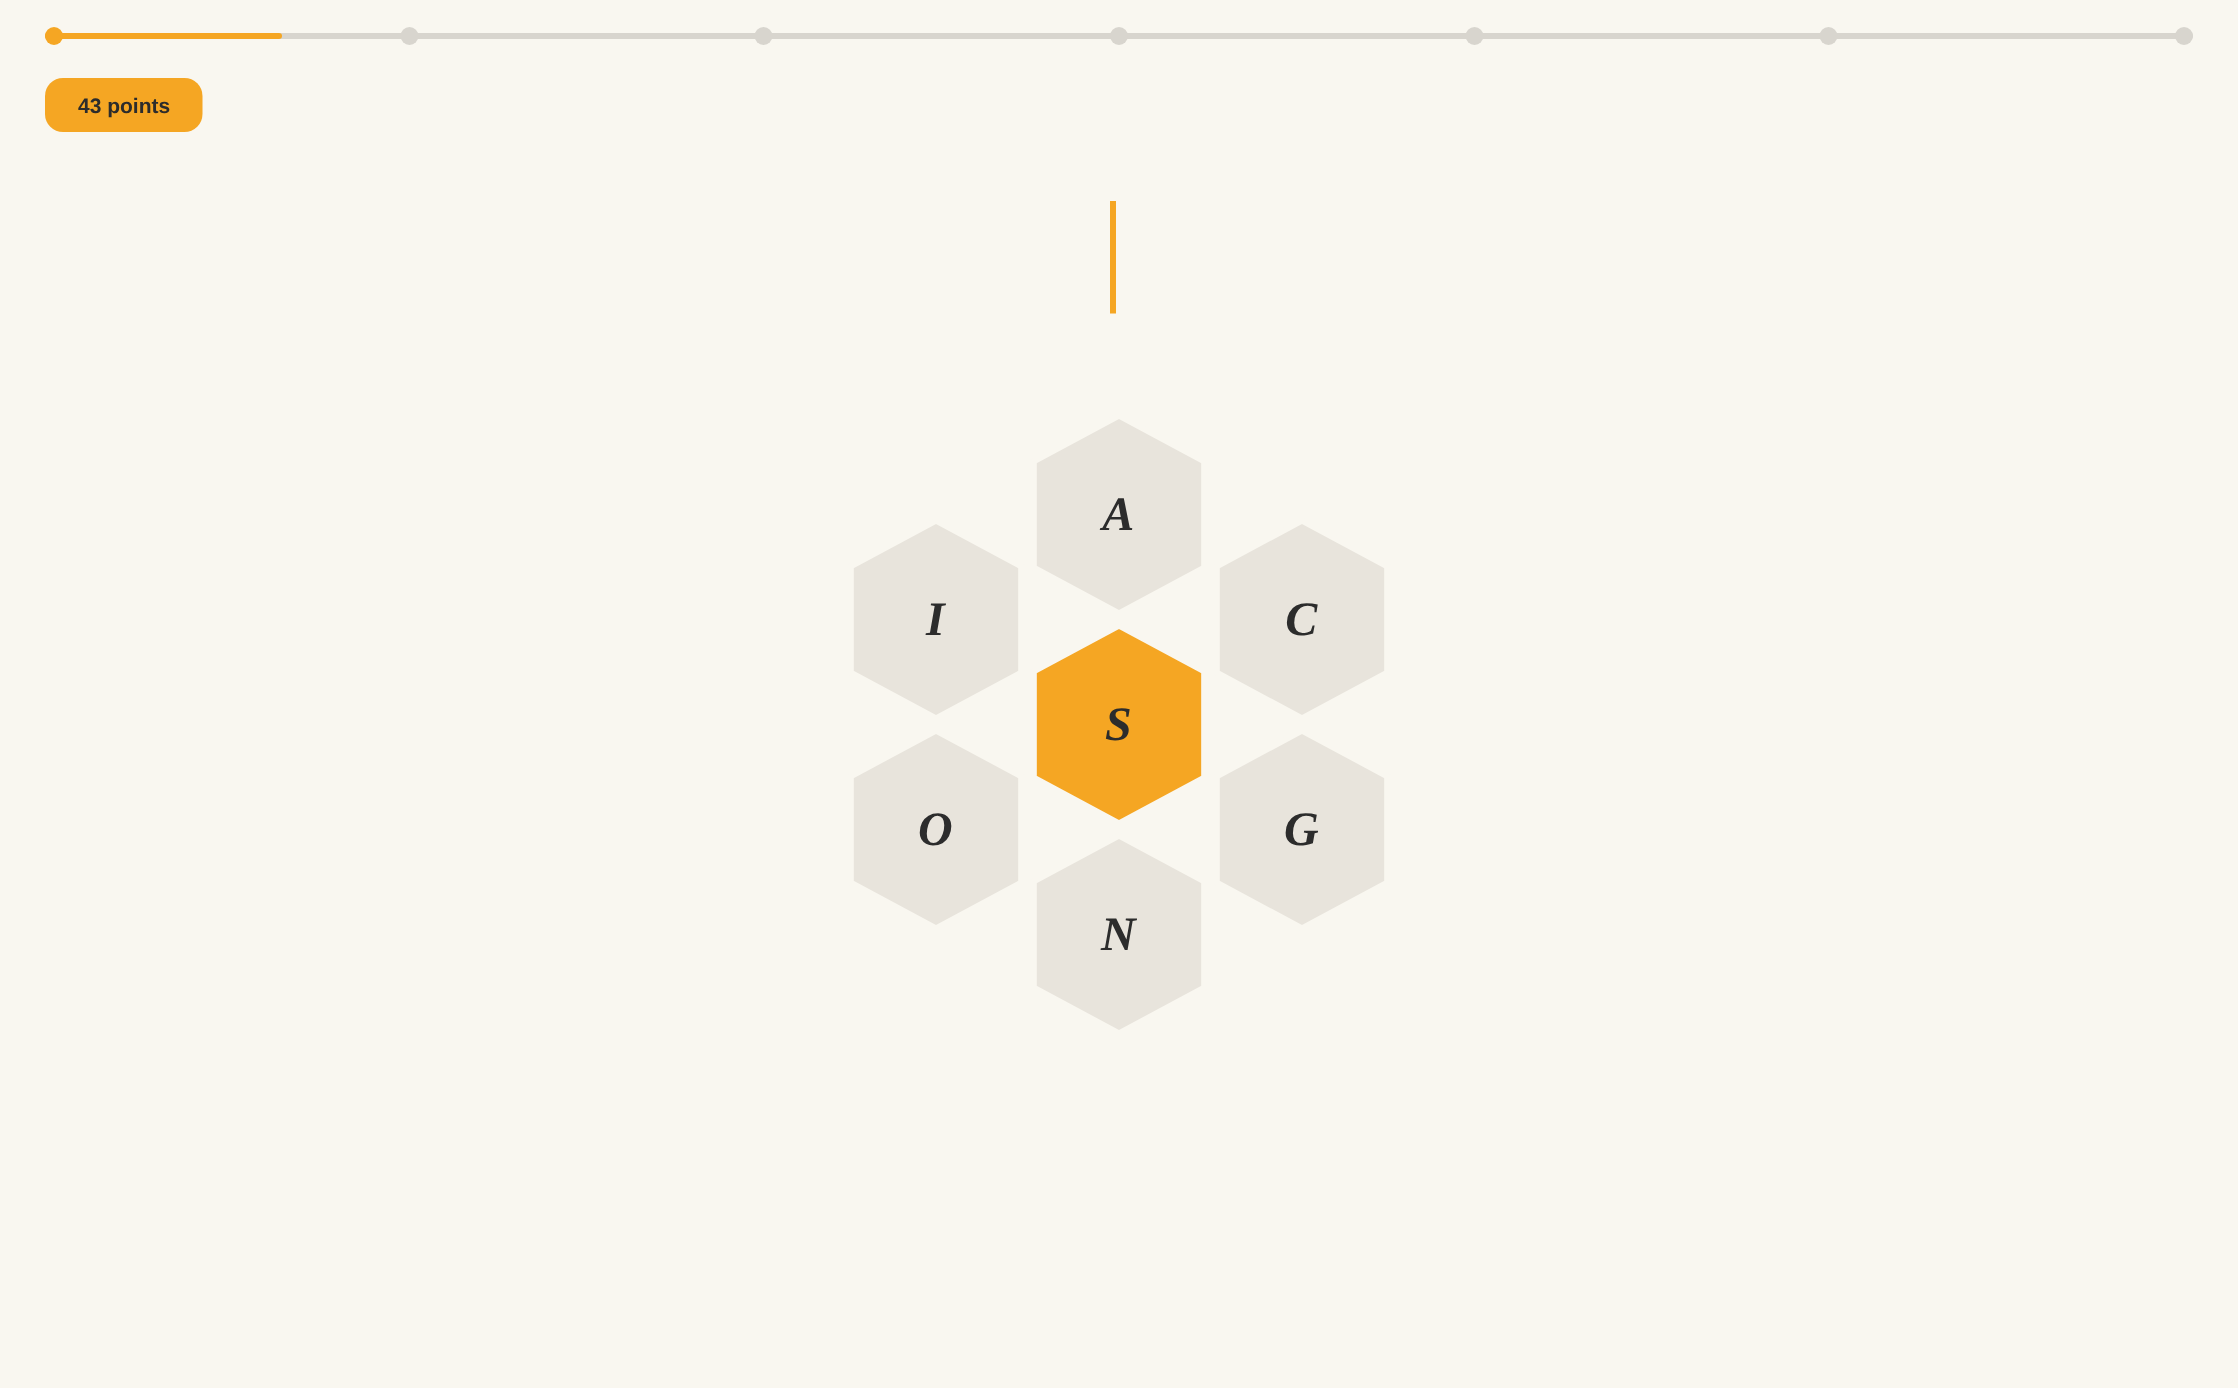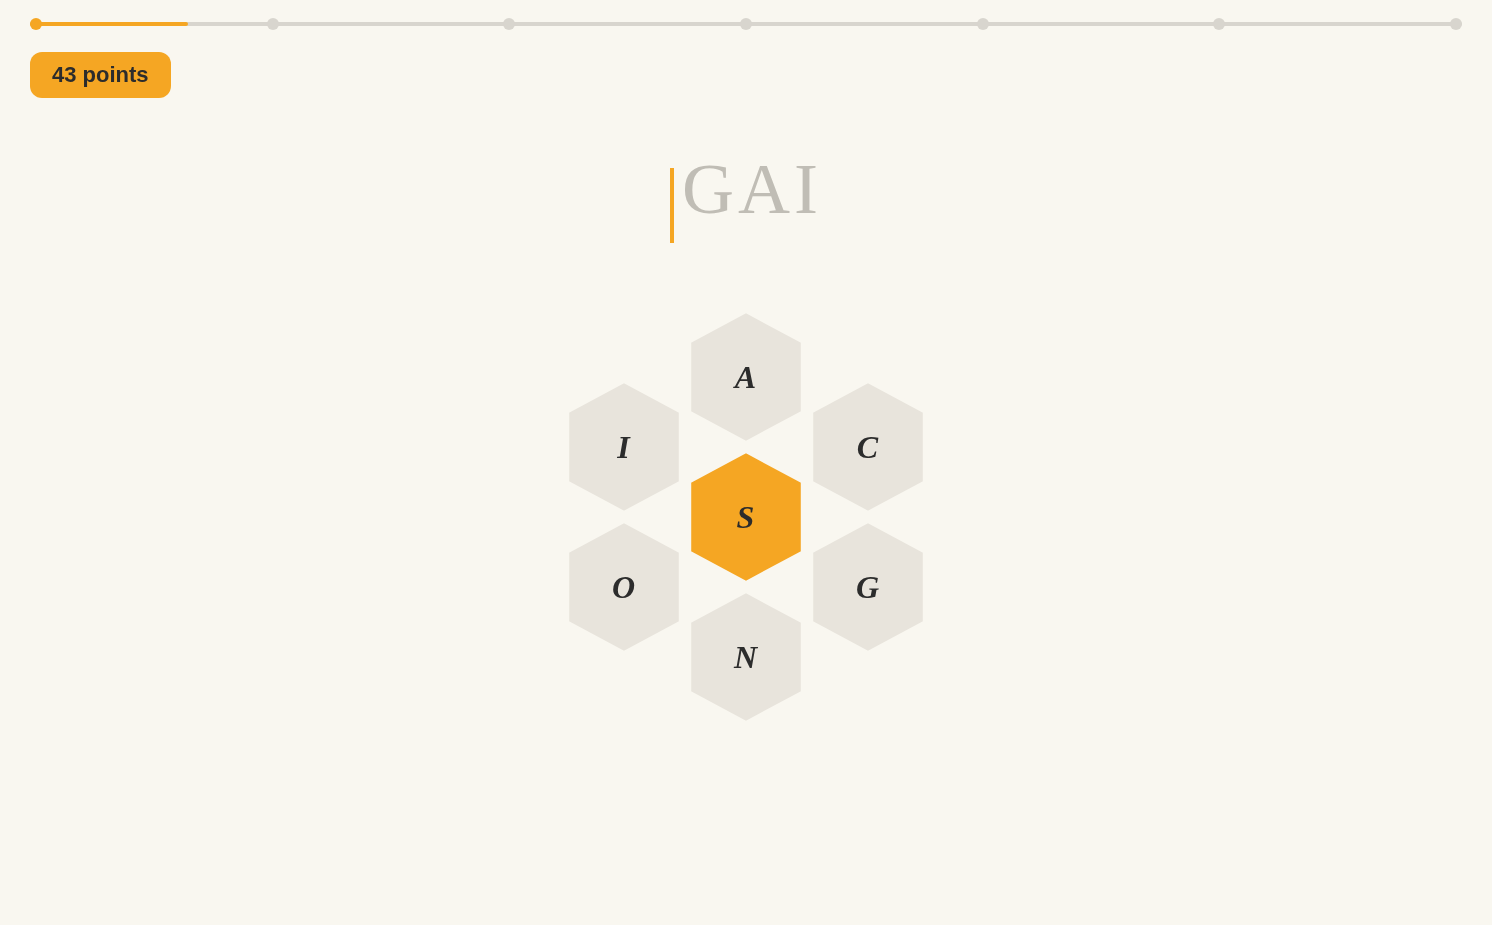--- a/index.html
+++ b/index.html
@@ -80,21 +80,21 @@
 
     .progress-dot.active {
       background-color: #f5a623;
     }
 
     .points-badge {
       background-color: #f5a623;
       color: #2c2c2c;
       border-radius: 12px;
       padding: 10px 22px;
-      font-size: 22px;
+      font-size: 14px;
       font-weight: 700;
       display: inline-block;
       margin-top: 14px;
       font-family: Arial, sans-serif;
     }
 
     
     .word-display {
       text-align: center;
       margin-top: 50px;
@@ -196,21 +196,21 @@
       <div class="progress-dot"></div>
       <div class="progress-dot"></div>
       <div class="progress-dot"></div>
     </div>
   </div>
 
   <div class="points-badge">43 points</div>
 </div>
 
 <div class="word-display">
-  <span class="cursor-bar"></span><span class="word-text">GAI</span>
+  <span class="cursor-bar"></span>
 </div>
 
 <div class="honeycomb-container">
   <div class="honeycomb">
 
     <div class="hex hex-top">
       <svg viewBox="0 0 120 138" xmlns="http://www.w3.org/2000/svg">
         <polygon points="60,4 116,34 116,104 60,134 4,104 4,34" fill="#e8e4dc" stroke="#f9f7f0" stroke-width="4"></polygon>
       </svg>
       <span class="hex-label">A</span>

